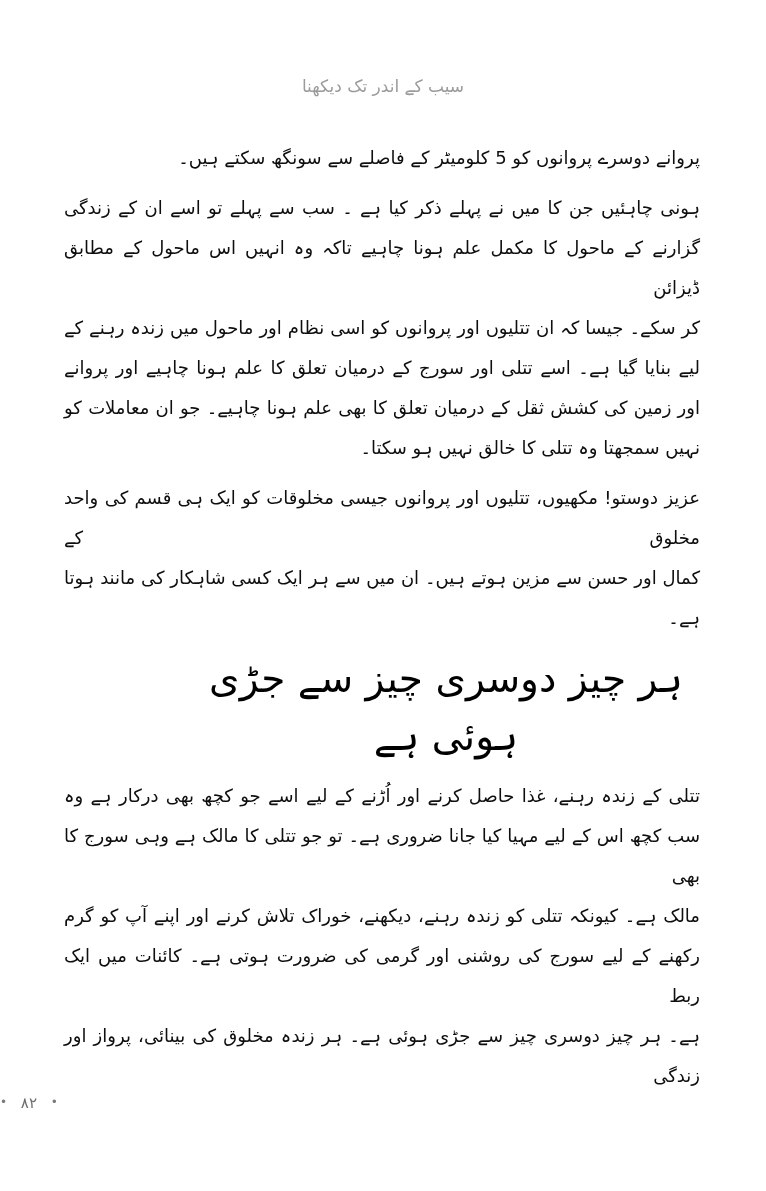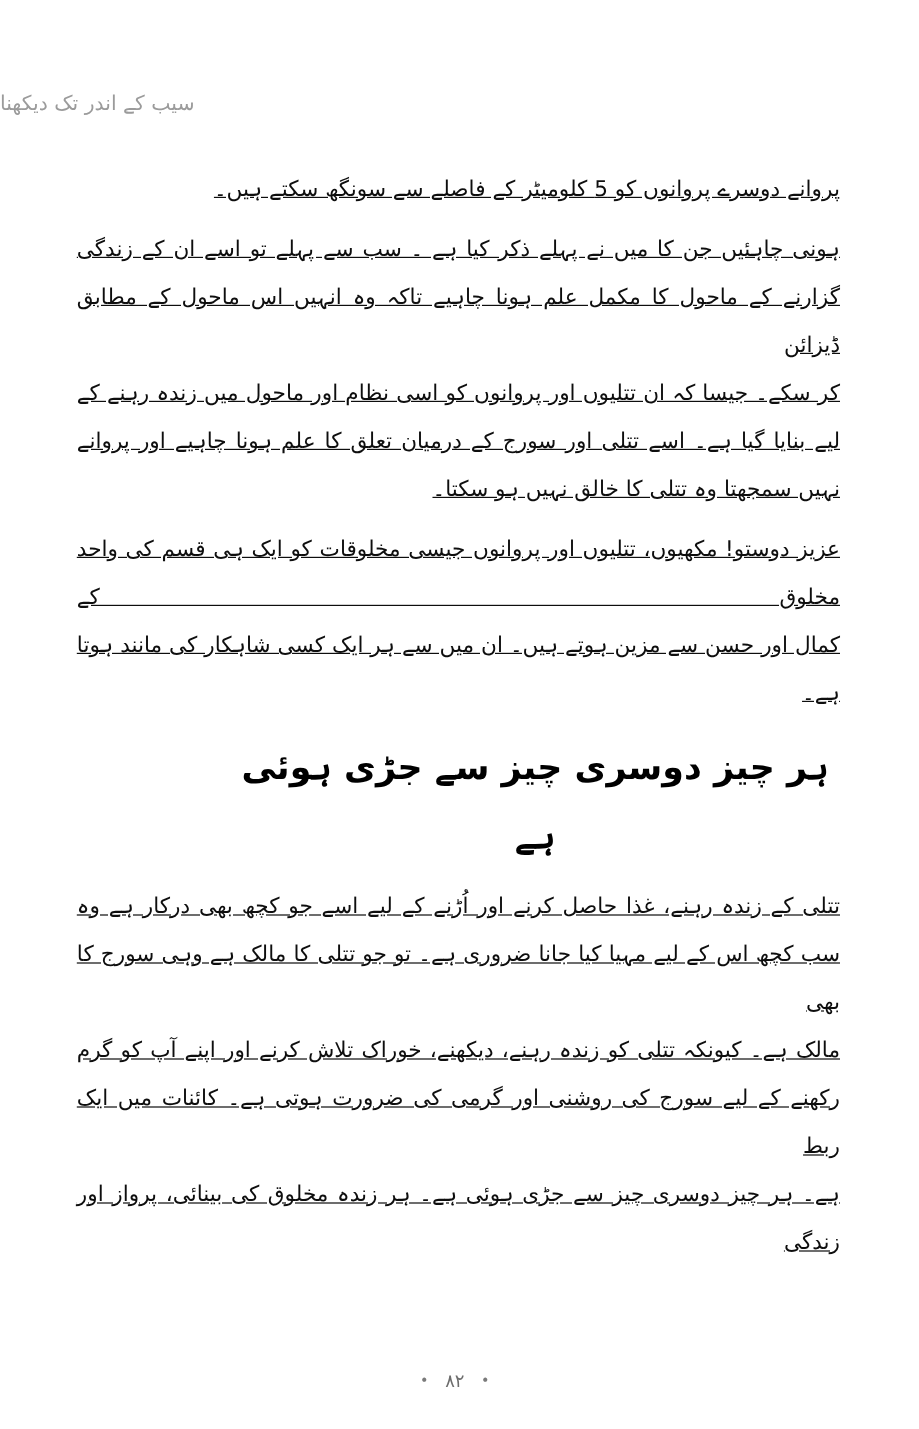--- a/index.html
+++ b/index.html
@@ -6,50 +6,49 @@
   body {
     width:766px; height:1191px;
     background:#ffffff;
     font-family:"DejaVu Sans", sans-serif;
     position:relative; overflow:hidden;
   }
   .page { position:absolute; top:0; left:0; right:0; bottom:0; direction:rtl; }
 
   .running-header {
     position:absolute; top:76px; left:0; right:0;
-    text-align:left;
+    text-align:center;
     color:#9b9b9b;
     font-size:17px;
     letter-spacing:0.5px;
   }
 
   .content {
     position:absolute; top:138px; right:66px; width:636px;
     color:#0e0e0e;
   }
 
   .para { margin:0 0 10px 0; font-size:18px; line-height:40px; }
-  .para .line { text-align:justify; text-align-last:justify;text-decoration:underline; }
+  .para .line { text-align:justify; text-align-last:justify; }
   .para .line:last-child { text-align-last:right; }
 
   .section-heading {
     margin:12px 0 10px 128px;
-    font-size:29px; font-weight:bold;
+    font-size:39px; font-weight:normal;
     line-height:58px;
     text-align:center;
     color:#000000;
   }
 
   .page-footer {
     position:absolute; top:1094px; left:0; right:8px;
-    text-align:center;
+    text-align:left;
     color:#6d6d6d;
     font-size:15px;
     direction:rtl;
-    margin-top:48px;
   }
   .page-footer .dot { font-size:12px; vertical-align:2px; color:#7a7a7a; }
   .page-footer .page-number { margin:0 9px; }
 </style>
 </head>
 <body>
 
 <div class="page">
 
   <div class="running-header">سیب کے اندر تک دیکھنا</div>
@@ -58,20 +57,21 @@
 
     <div class="para">
         <div class="line">پروانے دوسرے پروانوں کو 5 کلومیٹر کے فاصلے سے سونگھ سکتے ہیں۔</div>
       </div>
 
     <div class="para">
         <div class="line">ہونی چاہئیں جن کا میں نے پہلے ذکر کیا ہے ۔ سب سے پہلے تو اسے ان کے زندگی</div>
         <div class="line">گزارنے کے ماحول کا مکمل علم ہونا چاہیے تاکہ وہ انہیں اس ماحول کے مطابق ڈیزائن</div>
         <div class="line">کر سکے۔ جیسا کہ ان تتلیوں اور پروانوں کو اسی نظام اور ماحول میں زندہ رہنے کے</div>
         <div class="line">لیے بنایا گیا ہے۔ اسے تتلی اور سورج کے درمیان تعلق کا علم ہونا چاہیے اور پروانے</div>
+        <div class="line">اور زمین کی کشش ثقل کے درمیان تعلق کا بھی علم ہونا چاہیے۔ جو ان معاملات کو</div>
         <div class="line">نہیں سمجھتا وہ تتلی کا خالق نہیں ہو سکتا۔</div>
       </div>
 
     <div class="para">
         <div class="line">عزیز دوستو! مکھیوں، تتلیوں اور پروانوں جیسی مخلوقات کو ایک ہی قسم کی واحد مخلوق کے</div>
         <div class="line">کمال اور حسن سے مزین ہوتے ہیں۔ ان میں سے ہر ایک کسی شاہکار کی مانند ہوتا ہے۔</div>
       </div>
 
     <h2 class="section-heading">ہر چیز دوسری چیز سے جڑی ہوئی ہے</h2>
 

